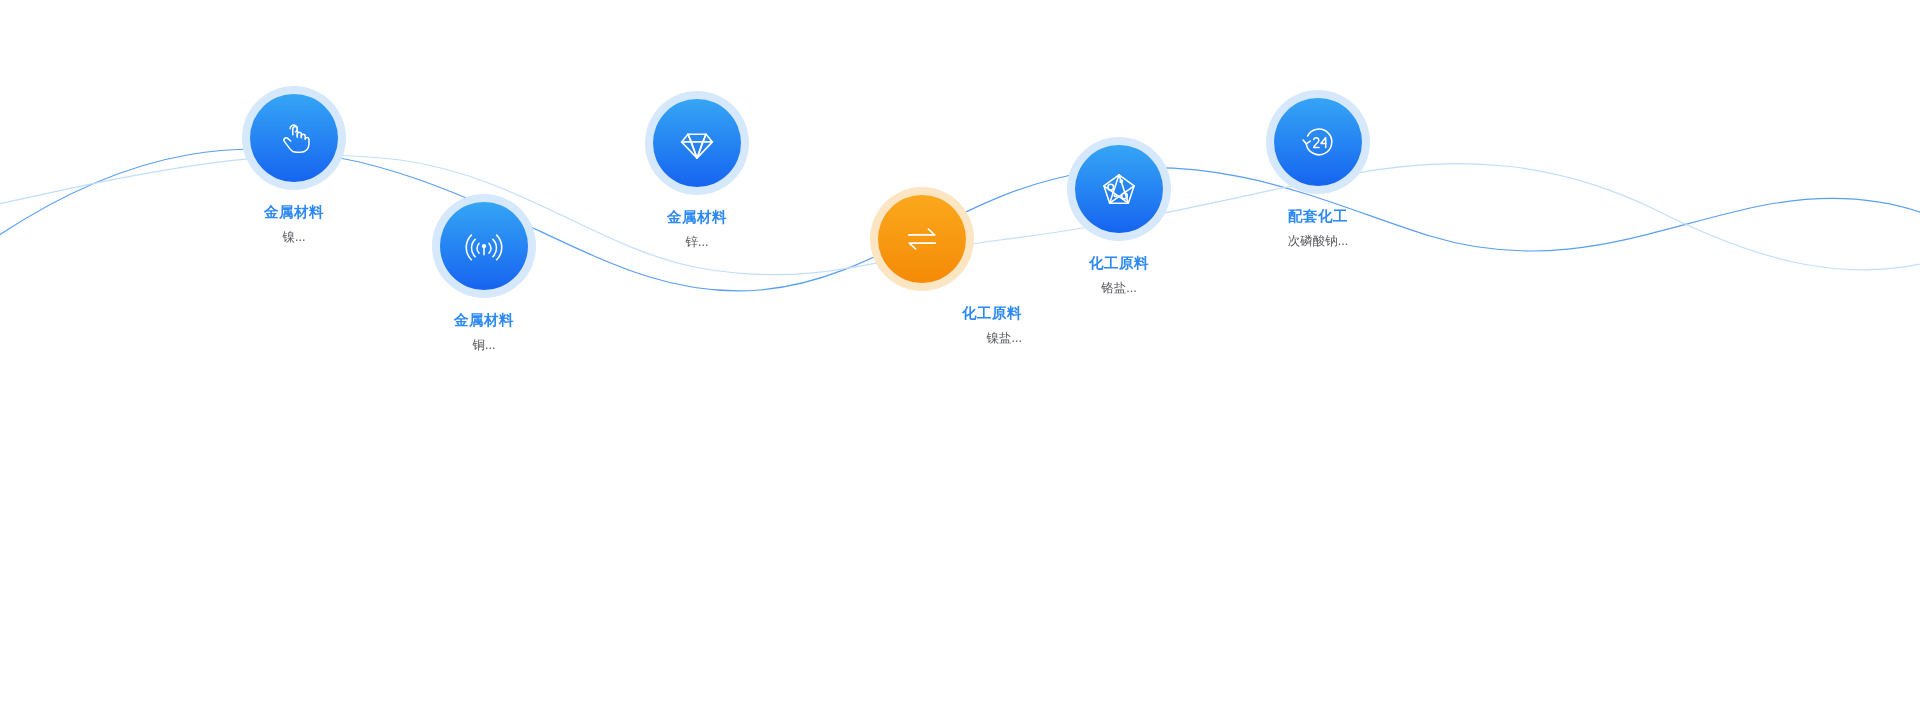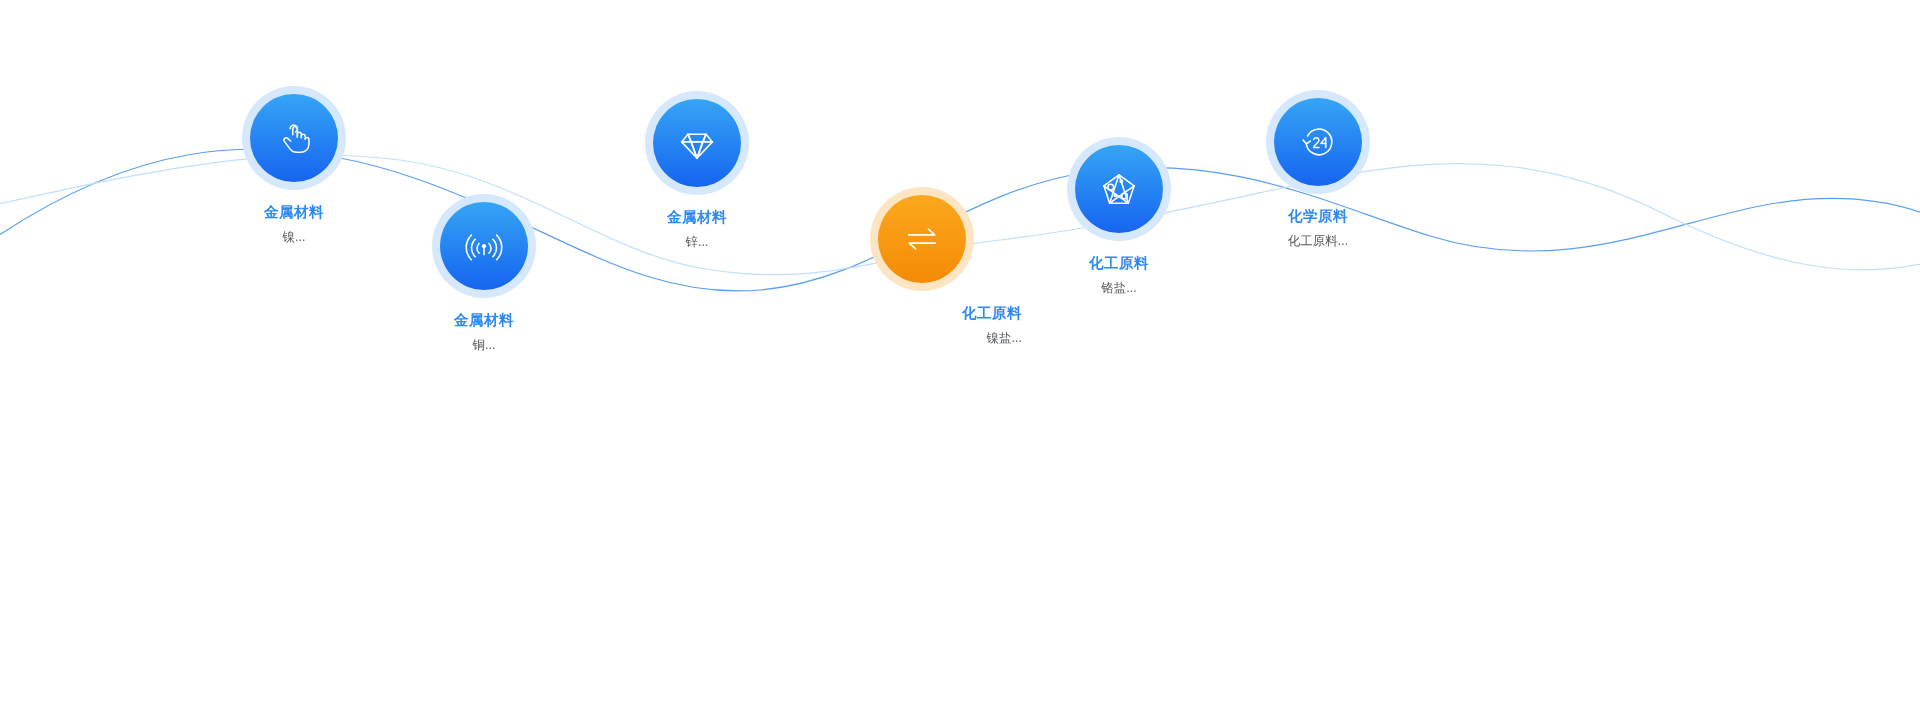--- a/index.html
+++ b/index.html
@@ -208,18 +208,18 @@
         <path d="M12.6 17.5A14 14 0 1 1 11.2 26"></path>
         <path d="M11.2 26l-3.5-4.2M11.2 26l4.4-2.9"></path>
         <path d="M19.3 21.2a2.9 2.9 0 0 1 5.6 1.1c0 2.6-5.6 5.1-5.6 7.7h5.8"></path>
         <path d="M32.4 19.1v6.6h-5.1l5.1-6.6z"></path>
         <path d="M32.4 25.7v4.3"></path>
       </g>
     </svg>
             </span>
          </div>
        </div>
-       <div class="node-title">化学原料</div>
-       <div class="node-sub">化工原料...</div>
+       <div class="node-title">配套化工</div>
+       <div class="node-sub">次磷酸钠...</div>
       </div>
     </div>
 
 </div>
 
 </body></html>

